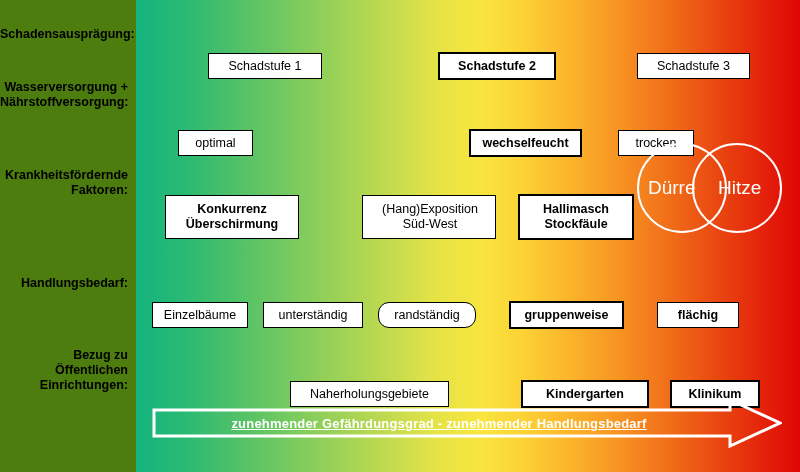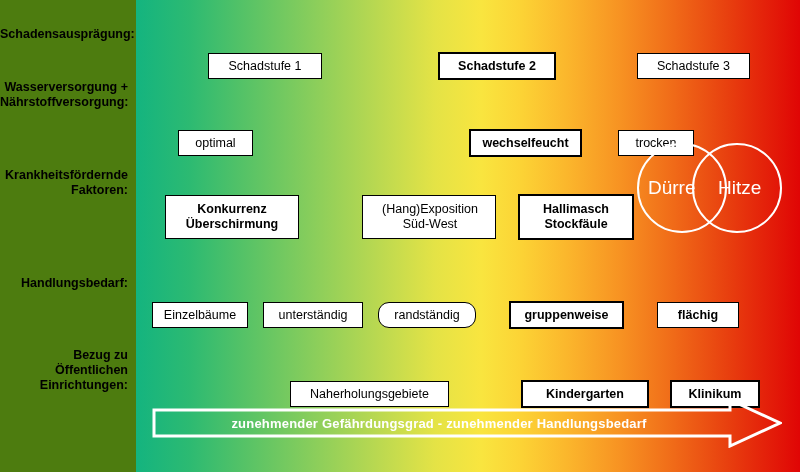--- a/index.html
+++ b/index.html
@@ -100,20 +100,21 @@
     width: 574px;
     height: 50px;
     display: flex;
     align-items: center;
     justify-content: center;
     color: #ffffff;
     font-size: 13px;
     font-weight: bold;
     letter-spacing: 0.2px;
     z-index: 2;
+    text-decoration: underline;
   }
 </style>
 </head>
 <body>
 
 <div id="page">
 
   <div id="gradient-panel"></div>
 
   <div class="row-label" style="top:27px;">Schadensausprägung:</div>

